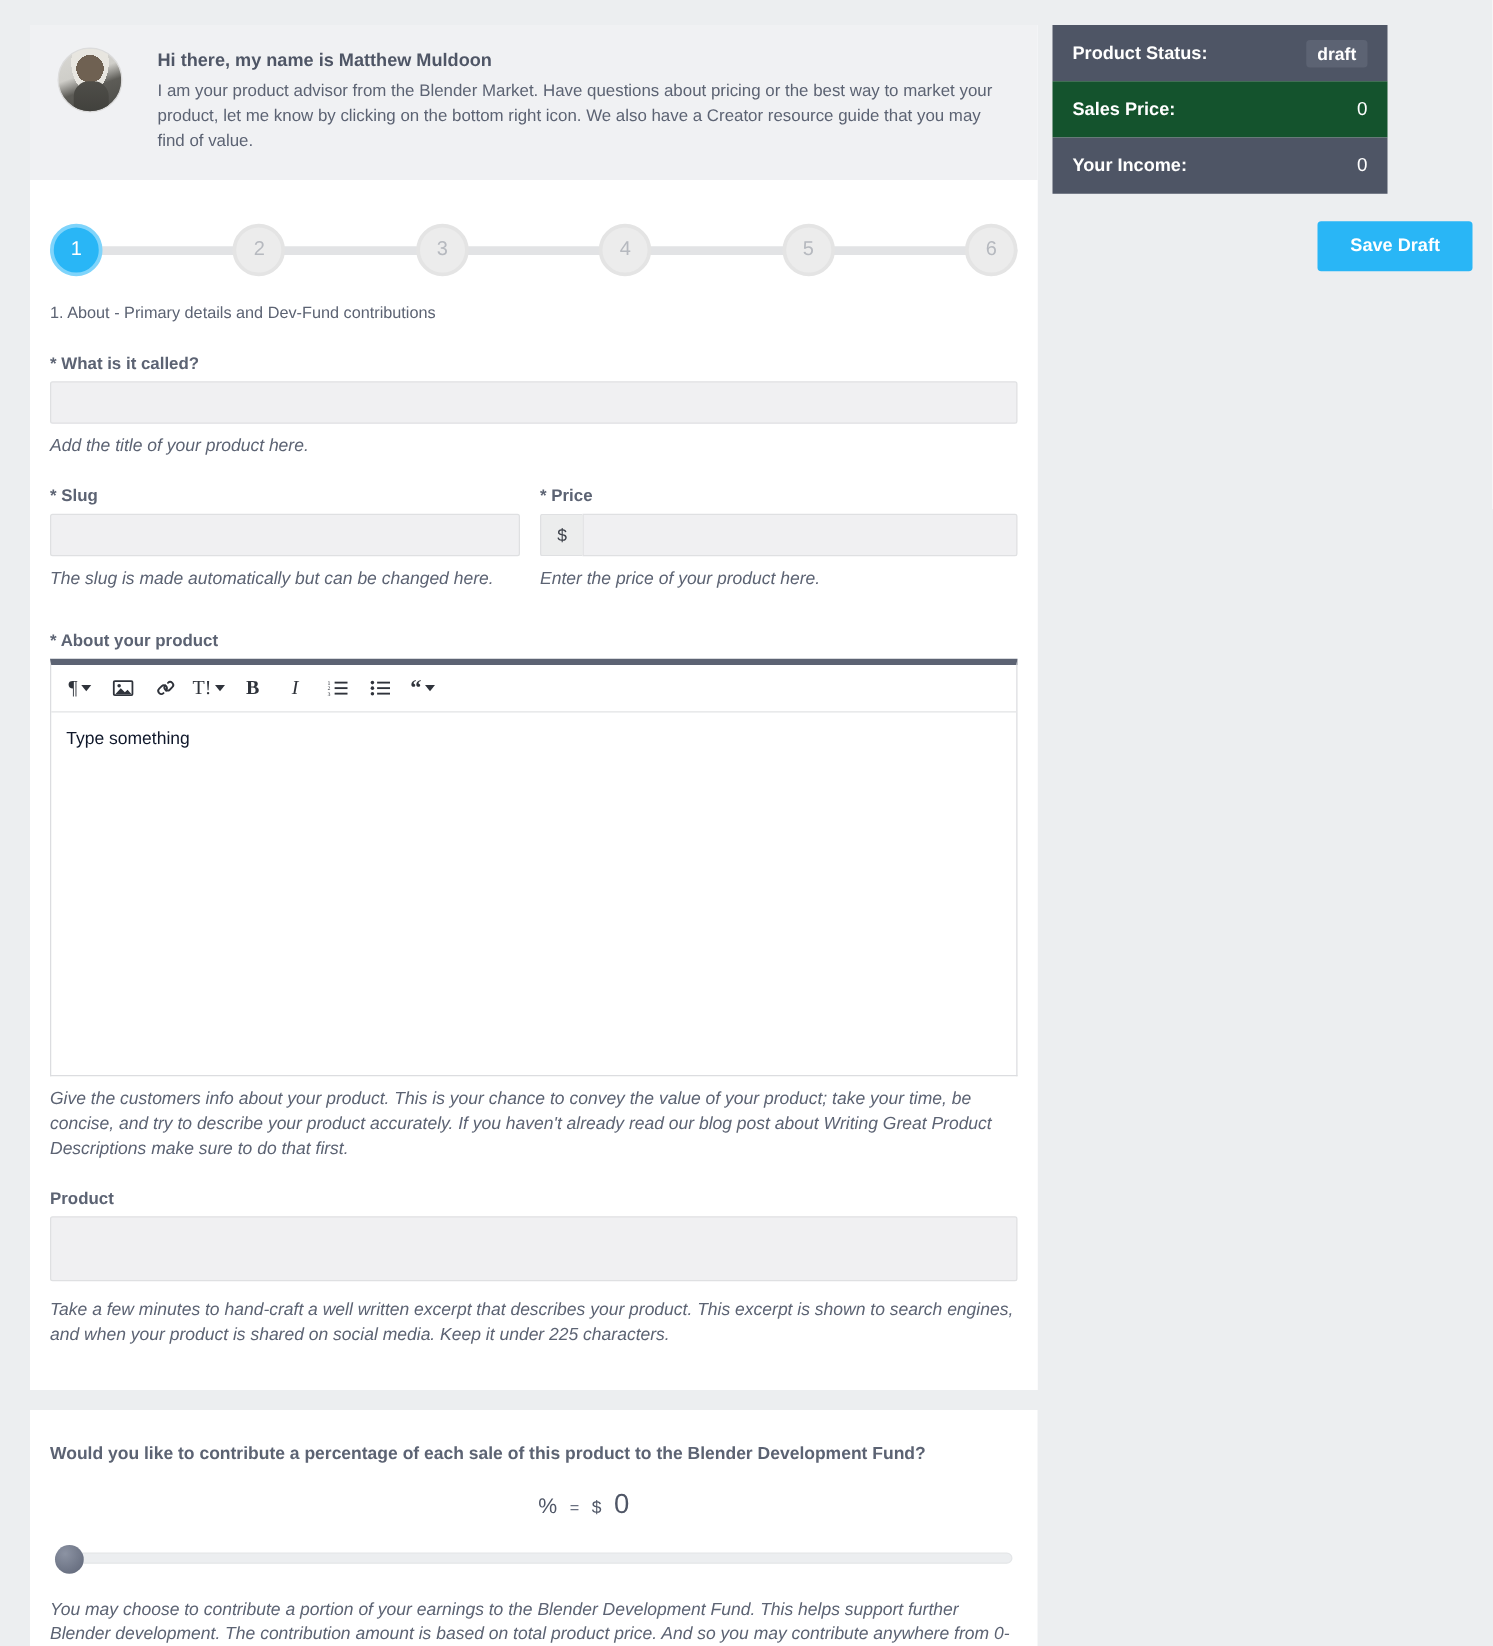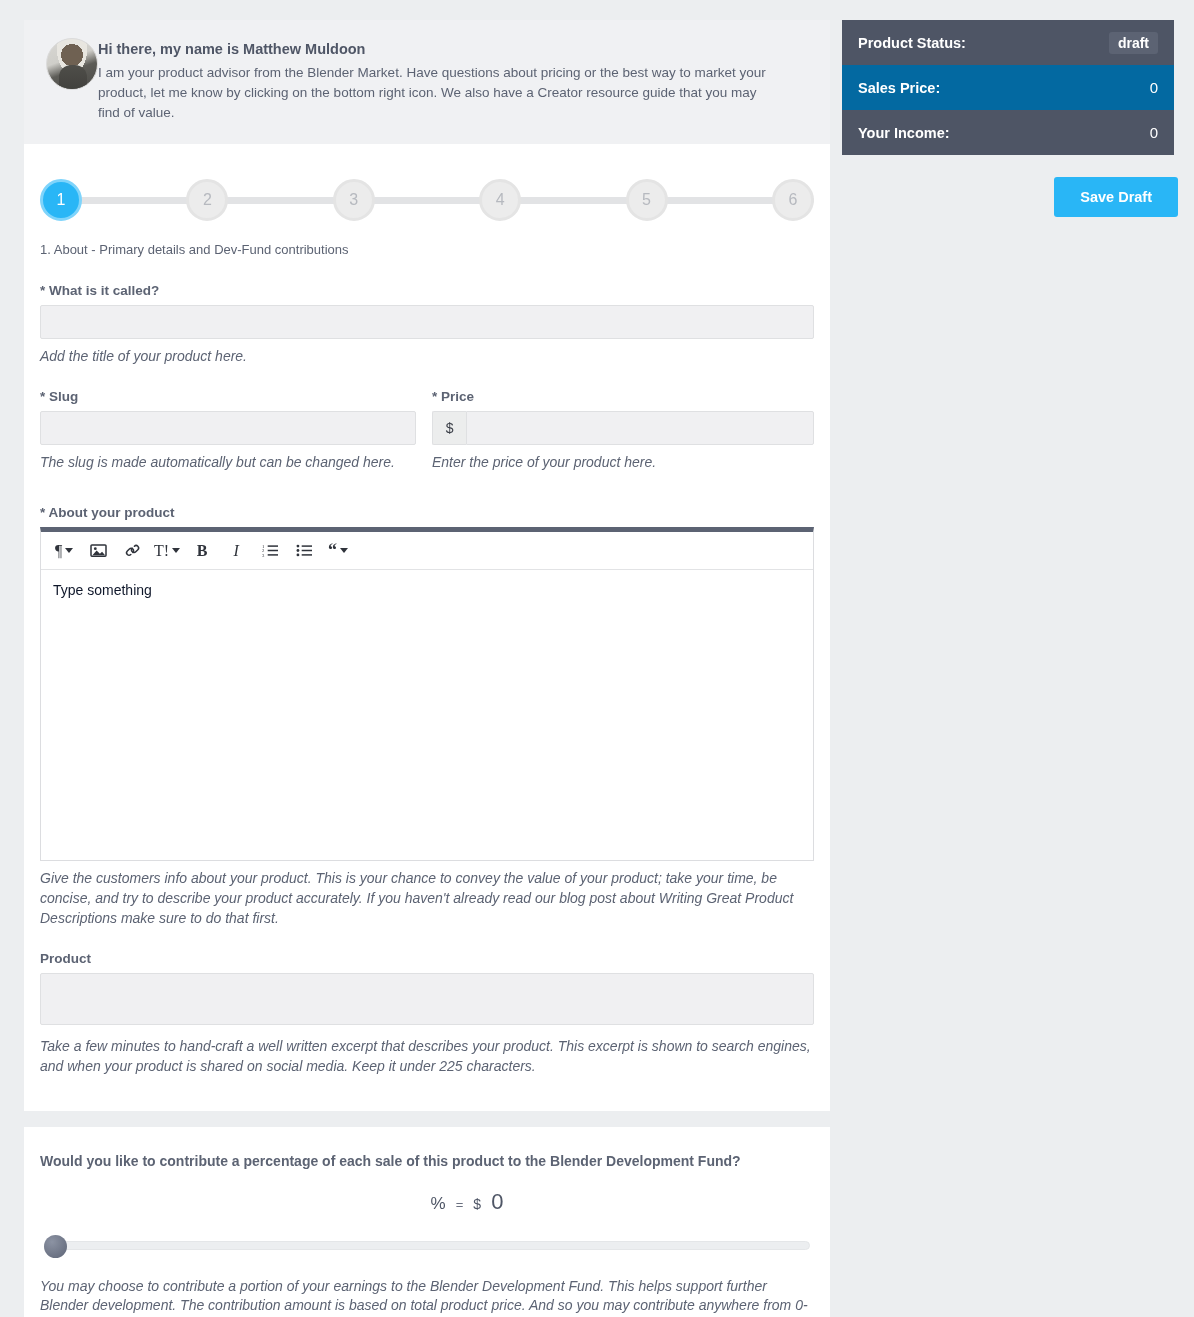--- a/index.html
+++ b/index.html
@@ -14,21 +14,21 @@
   }
   .page { display: flex; padding: 20px 12px 0 24px; gap: 12px; }
   .left-col { width: 806px; flex: 0 0 806px; }
   .right-col { width: 336px; flex: 0 0 336px; padding-top: 0; }
 
   
   .card { background: #ffffff; }
   .advisor {
     background: #f0f1f3;
     display: flex;
-    gap: 0;
+    gap: 28px;
     padding: 18px 22px 22px 22px;
     align-items: flex-start;
     justify-content: center;
   }
   .avatar {
     width: 52px; height: 52px; border-radius: 50%;
     flex: 0 0 52px;
     background:
       radial-gradient(circle at 50% 32%, #6f6152 0 11px, transparent 11px),
       radial-gradient(ellipse at 50% 22%, #e8e6e0 0 15px, transparent 15px),
@@ -183,27 +183,27 @@
     border: 1px solid #e4e6e8;
   }
   .slider-handle {
     position: absolute; left: 0; top: -4px;
     width: 23px; height: 23px; border-radius: 50%;
     background: radial-gradient(circle at 35% 30%, #8c93a3, #5d6476);
     cursor: pointer;
   }
 
   
-  .status-panel { width: 332px; }
+  .status-panel { width: 268px; }
   .status-row {
     display: flex; align-items: center; justify-content: space-between;
     padding: 0 16px; height: 45px; color: #fff; font-size: 14.5px;
   }
   .status-row.dark { background: #4e5565; }
-  .status-row.light { background: #0369a1; }
+  .status-row.light { background: #14532d; }
   .status-row .lbl { font-weight: bold; }
   .badge {
     background: #5c6373; color: #fff; font-size: 14px; font-weight: bold;
     padding: 3px 9px; border-radius: 3px;
   }
   .status-val { font-size: 15px; }
   .save-wrap { display: flex; justify-content: flex-end; margin-top: 22px; }
   .save-btn {
     background: #29b6f6; color: #fff; border: none; border-radius: 3px;
     font-size: 14.5px; font-weight: bold; padding: 12px 26px; cursor: pointer;

